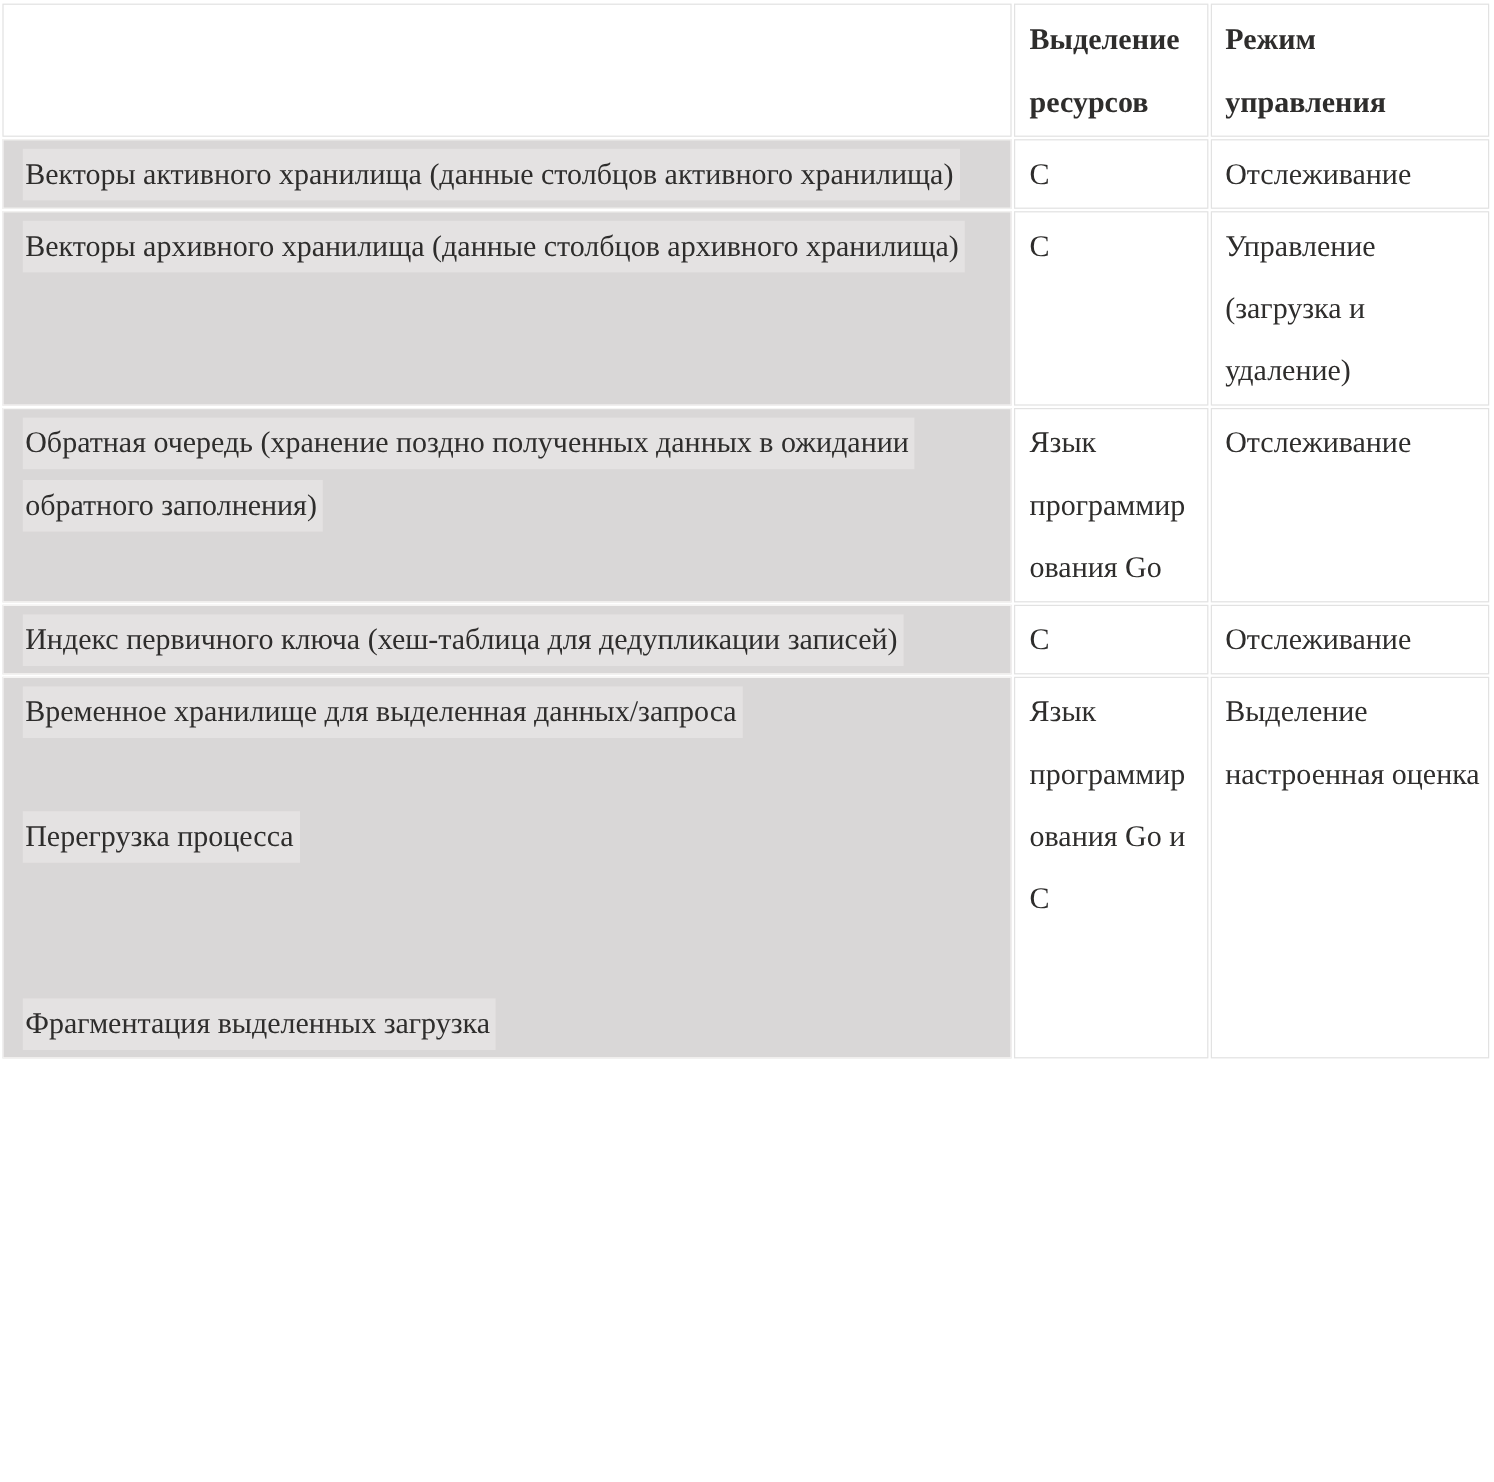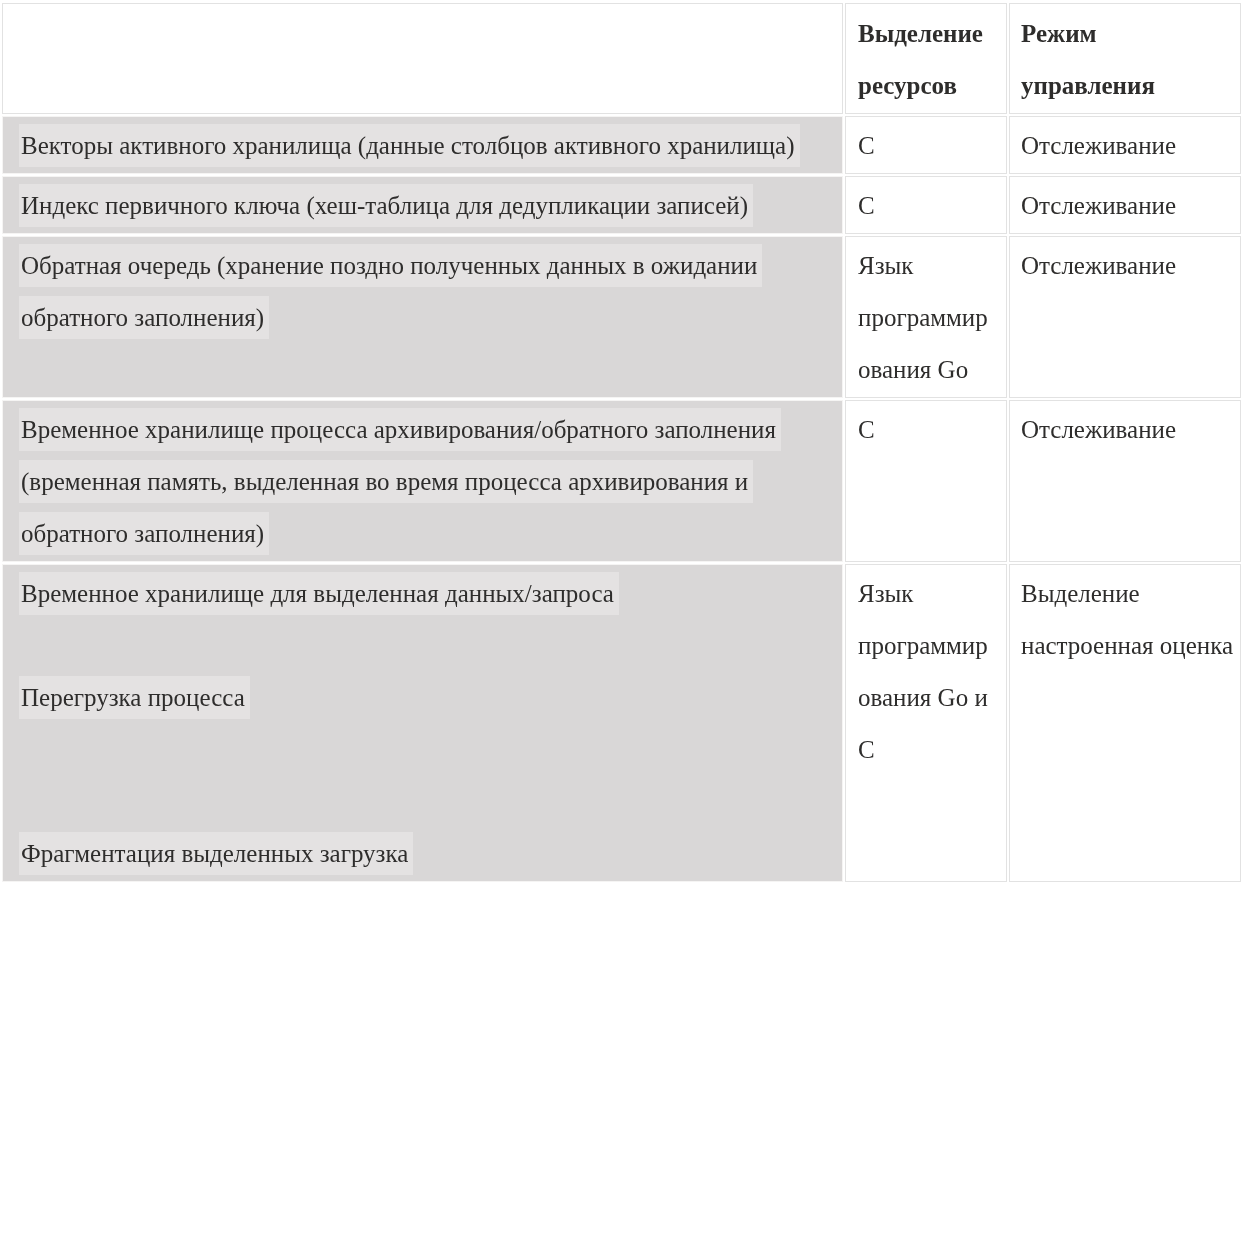--- a/index.html
+++ b/index.html
@@ -88,35 +88,35 @@
     <tbody>
         <tr>
           <td class="desc">
             <div class="para"><span class="hl">Векторы активного хранилища (данные столбцов активного хранилища)</span></div>
           </td>
           <td class="val">C</td>
           <td class="val mode">Отслеживание</td>
         </tr>
         <tr>
           <td class="desc">
-            <div class="para"><span class="hl">Индекс первичного ключа (хеш-таблица для дедупликации записей)</span></div>
+            <div class="para"><span class="hl">Векторы архивного хранилища (данные столбцов архивного хранилища)</span></div>
           </td>
           <td class="val">C</td>
-          <td class="val mode">Отслеживание</td>
+          <td class="val mode">Управление (загрузка и удаление)</td>
         </tr>
         <tr>
           <td class="desc">
             <div class="para"><span class="hl">Обратная очередь (хранение поздно полученных данных в ожидании обратного заполнения)</span></div>
           </td>
           <td class="val">Язык программирования Go</td>
           <td class="val mode">Отслеживание</td>
         </tr>
         <tr>
           <td class="desc">
-            <div class="para"><span class="hl">Временное хранилище процесса архивирования/обратного заполнения (временная память, выделенная во время процесса архивирования и обратного заполнения)</span></div>
+            <div class="para"><span class="hl">Индекс первичного ключа (хеш-таблица для дедупликации записей)</span></div>
           </td>
           <td class="val">C</td>
           <td class="val mode">Отслеживание</td>
         </tr>
         <tr>
           <td class="desc">
             <div class="para"><span class="hl">Временное хранилище для выделенная данных/запроса</span></div>
             <div class="para">&nbsp;</div>
             <div class="para"><span class="hl">Перегрузка процесса</span></div>
             <div class="para">&nbsp;</div>

